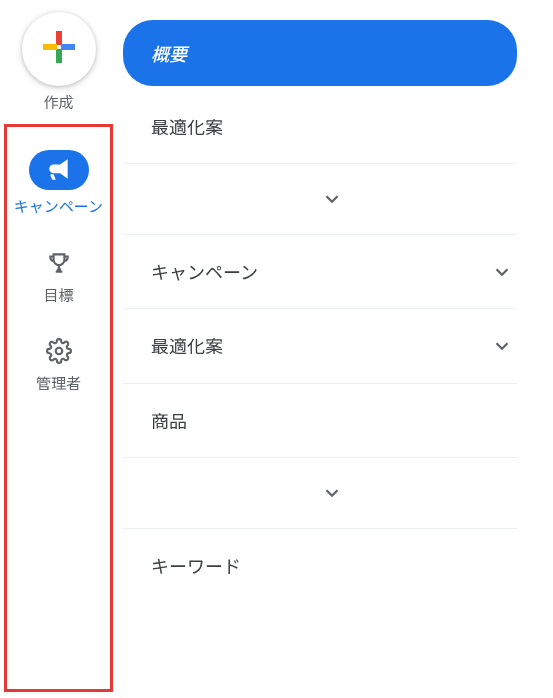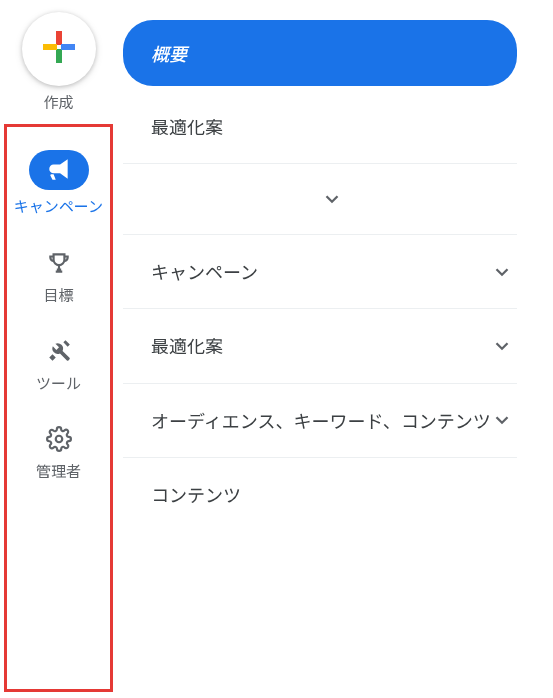--- a/index.html
+++ b/index.html
@@ -173,29 +173,20 @@
       <div class="icon-plain">
         <svg viewBox="0 0 24 24" fill="none" stroke="#5f6368" stroke-width="2">
           <path d="M7 4h10v5a5 5 0 0 1-10 0V4z"></path>
           <path d="M7 6H4v1a3 3 0 0 0 3 3M17 6h3v1a3 3 0 0 1-3 3"></path>
           <path d="M12 14v4M9 20h6M10 18h4"></path>
         </svg>
       </div>
       <div class="sidebar-label">目標</div>
     </div>
 
-    <div class="sidebar-item">
-      <div class="icon-plain">
-        <svg viewBox="0 0 24 24" fill="#5f6368">
-          <path d="M21.7 18.3l-6.4-6.4a5 5 0 0 0-6.6-6.6l3.3 3.3-2.4 2.4-3.3-3.3a5 5 0 0 0 6.6 6.6l6.4 6.4a1 1 0 0 0 1.4 0l1-1a1 1 0 0 0 0-1.4z"></path>
-          <path d="M6 15l-3 3 3 3 3-3-3-3zM18 2l-2 2 4 4 2-2-4-4z"></path>
-        </svg>
-      </div>
-      <div class="sidebar-label">ツール</div>
-    </div>
 
 
     <div class="sidebar-item">
       <div class="icon-plain">
         <svg viewBox="0 0 24 24" fill="none" stroke="#5f6368" stroke-width="2">
           <circle cx="12" cy="12" r="3"></circle>
           <path d="M19.4 15a1.7 1.7 0 0 0 .3 1.8l.1.1a2 2 0 1 1-2.8 2.8l-.1-.1a1.7 1.7 0 0 0-1.8-.3 1.7 1.7 0 0 0-1 1.5V21a2 2 0 0 1-4 0v-.1a1.7 1.7 0 0 0-1.1-1.5 1.7 1.7 0 0 0-1.8.3l-.1.1a2 2 0 1 1-2.8-2.8l.1-.1a1.7 1.7 0 0 0 .3-1.8 1.7 1.7 0 0 0-1.5-1H3a2 2 0 0 1 0-4h.1a1.7 1.7 0 0 0 1.5-1.1 1.7 1.7 0 0 0-.3-1.8l-.1-.1a2 2 0 1 1 2.8-2.8l.1.1a1.7 1.7 0 0 0 1.8.3H9a1.7 1.7 0 0 0 1-1.5V3a2 2 0 0 1 4 0v.1a1.7 1.7 0 0 0 1 1.5 1.7 1.7 0 0 0 1.8-.3l.1-.1a2 2 0 1 1 2.8 2.8l-.1.1a1.7 1.7 0 0 0-.3 1.8V9a1.7 1.7 0 0 0 1.5 1H21a2 2 0 0 1 0 4h-.1a1.7 1.7 0 0 0-1.5 1z"></path>
         </svg>
       </div>
       <div class="sidebar-label">管理者</div>
@@ -232,26 +223,28 @@
 
   <div class="menu-item">
     <span class="menu-item-text">最適化案</span>
     <span class="chevron">
       <svg viewBox="0 0 24 24" fill="none" stroke="currentColor" stroke-width="2.5">
           <polyline points="6 9 12 15 18 9"></polyline>
         </svg>
     </span>
   </div>
 
-
-  <div class="menu-item">
-    <span class="menu-item-text">オーディエンス、キーワード、コンテンツ</span>
-    <span class="chevron">
-      <svg viewBox="0 0 24 24" fill="none" stroke="currentColor" stroke-width="2.5">
-          <polyline points="6 9 12 15 18 9"></polyline>
-        </svg>
-    </span>
-  </div>
-
-  <div class="menu-item">
-    <span class="menu-item-text">コンテンツ</span>
+  <div class="menu-item">
+    <span class="menu-item-text">商品</span>
+  </div>
+
+  <div class="menu-item">
+    <span class="chevron">
+      <svg viewBox="0 0 24 24" fill="none" stroke="currentColor" stroke-width="2.5">
+          <polyline points="6 9 12 15 18 9"></polyline>
+        </svg>
+    </span>
+  </div>
+
+  <div class="menu-item">
+    <span class="menu-item-text">キーワード</span>
   </div>
 </div>
 
 </body></html>

